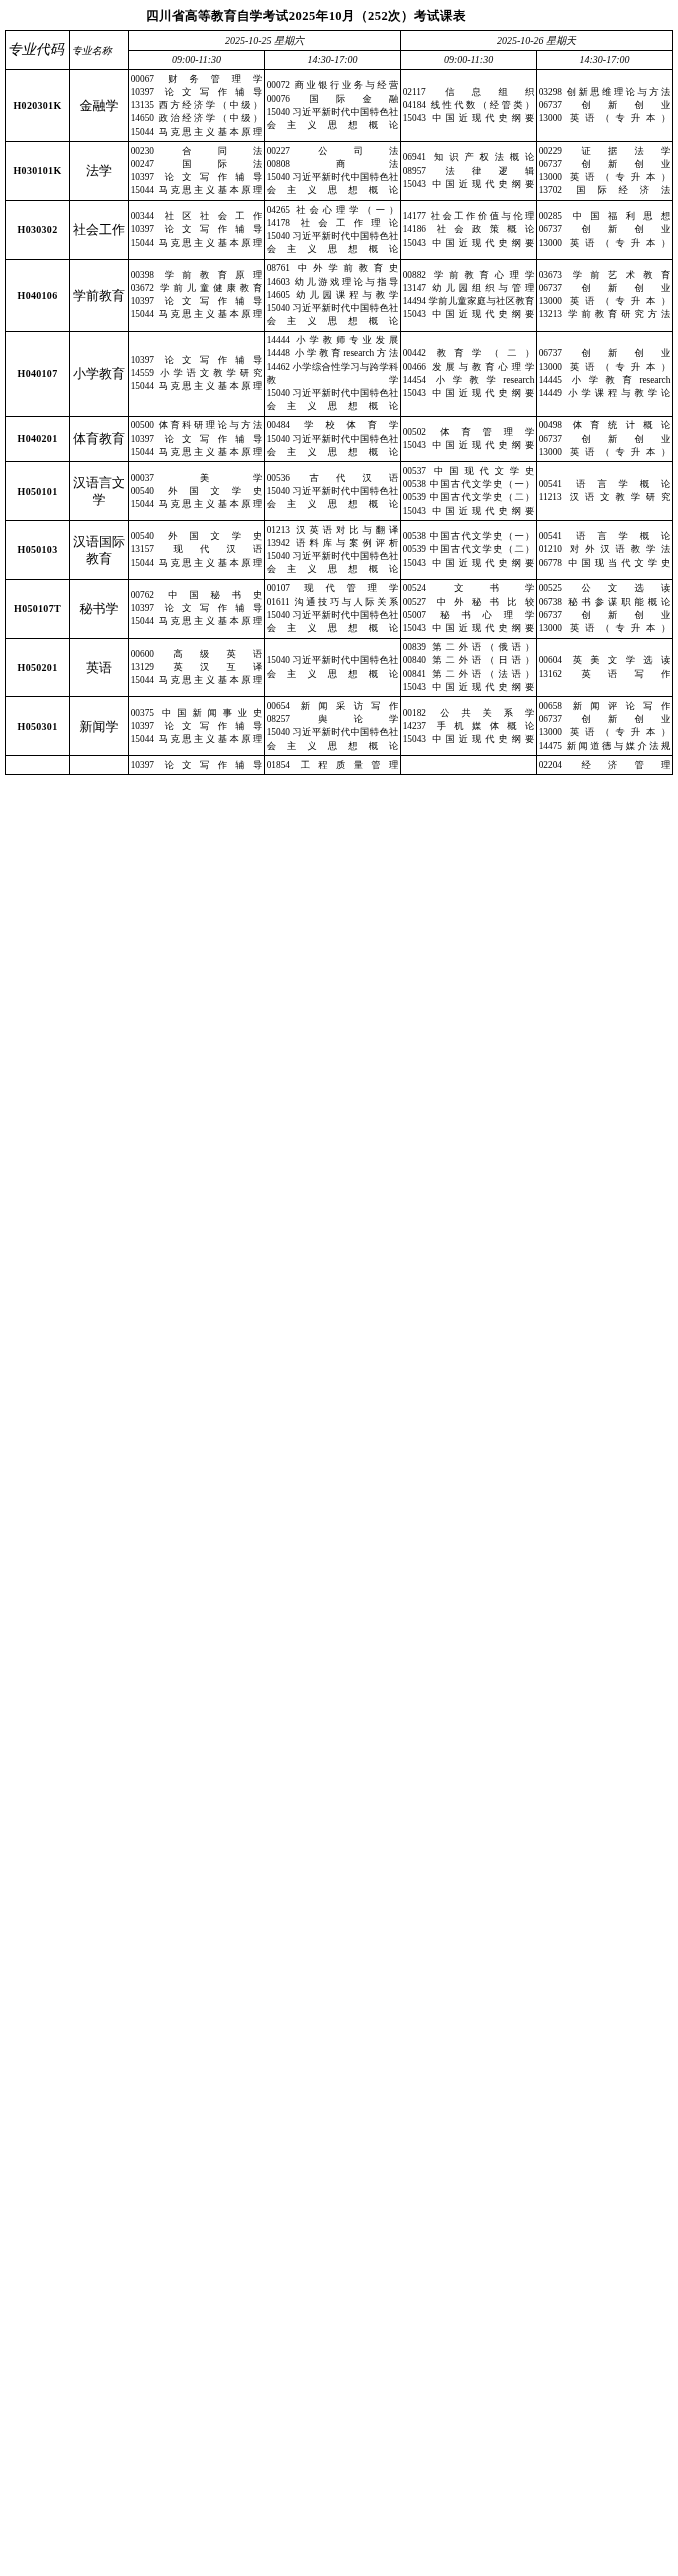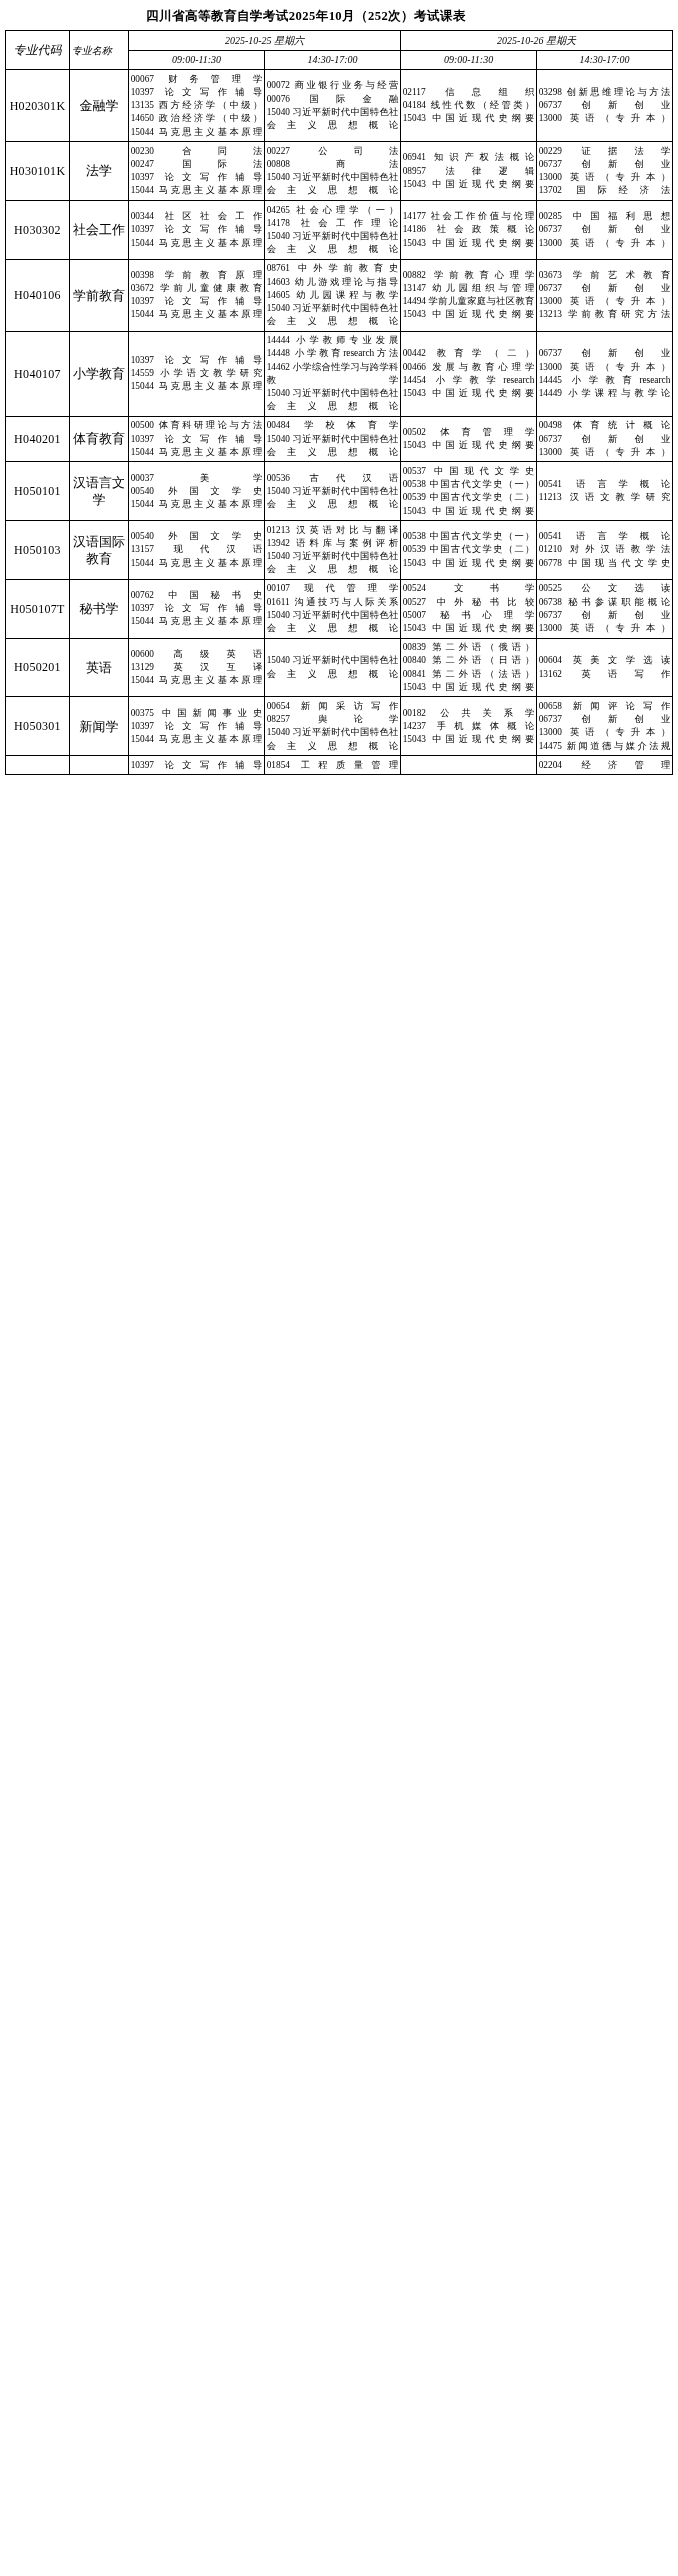--- a/index.html
+++ b/index.html
@@ -26,35 +26,35 @@
   td,th{
     border:0.8px solid #000;
     vertical-align:middle;
     padding:2.5px 1.7px;
     font-size:9.3px;
     line-height:1.35;
   }
   th{font-weight:normal;text-align:center;font-size:10px;font-style:italic;}
   .hdr-date{font-size:10px;text-align:center;}
   .hdr-time{font-size:10px;text-align:center;margin-top:8px;}
-  .col-code{width:62px;text-align:center;font-size:12px;}
+  .col-code{width:62px;text-align:left;font-size:14px;}
   .col-name{width:57px;text-align:left;font-size:10px;}
   .col-c{width:137px;}
   .cell-list{
     display:block;
   }
   .item{
     display:block;
     text-align:justify;
     text-align-last:justify;
     font-size:9.3px;
     line-height:1.42;
     white-space:normal;
   }
-  .majcode{font-weight:normal;font-size:12px;letter-spacing:0.3px;}
+  .majcode{font-weight:bold;font-size:10px;letter-spacing:0.3px;}
   .majname{font-size:13px;}
   td.vcenter{vertical-align:middle;}
   .nowrapcell{text-align:center;}
 </style>
 </head>
 <body>
 
 <div id="sheet">
   <div class="title">四川省高等教育自学考试2025年10月（252次）考试课表</div>
 

